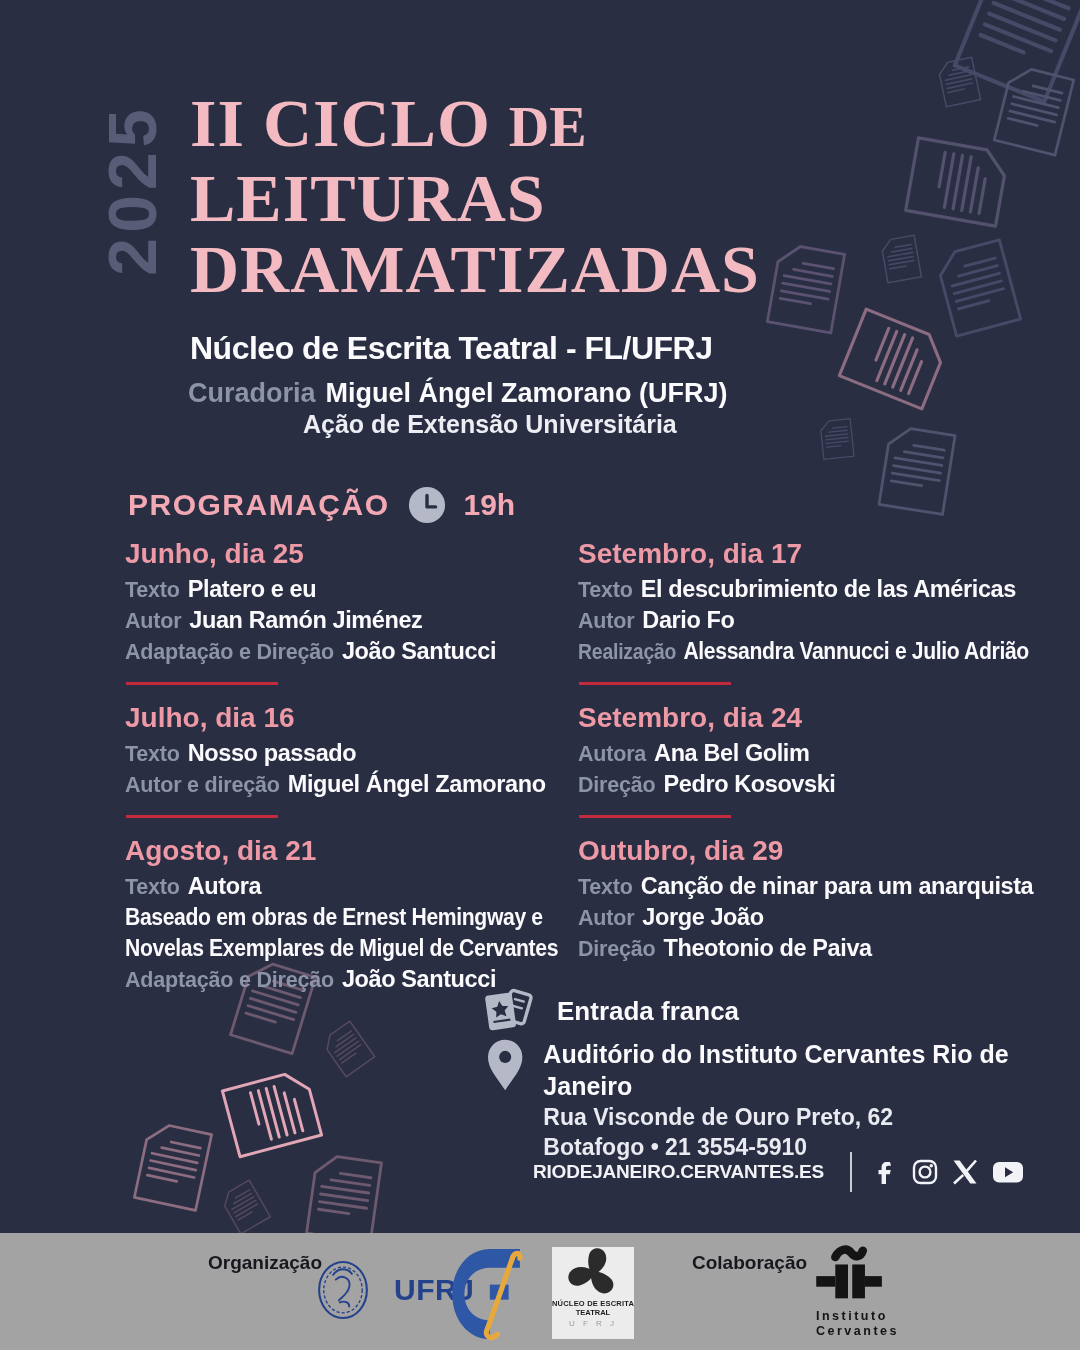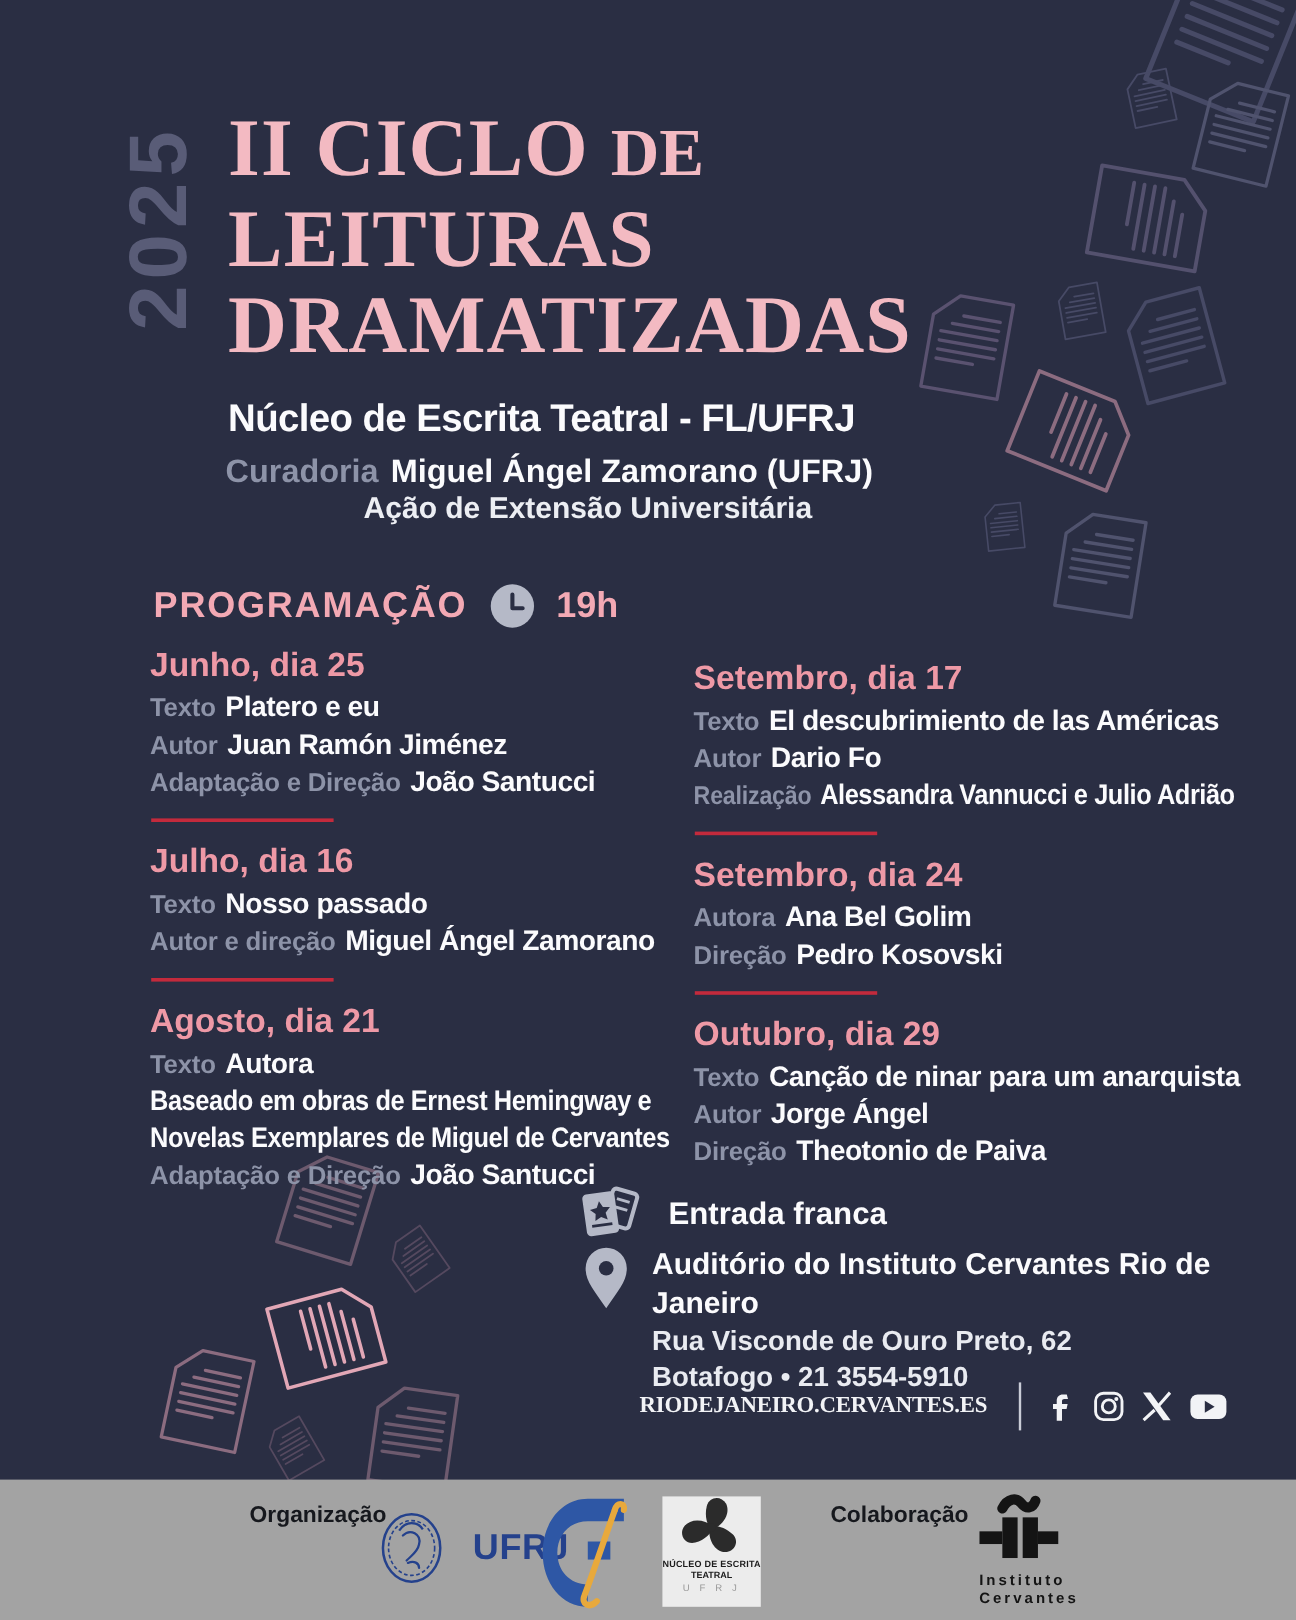--- a/index.html
+++ b/index.html
@@ -28,38 +28,38 @@
   .curator .val{color:#fbfbfd;}
   .extension{position:absolute;left:303px;top:410px;z-index:2;
     font-size:25px;font-weight:600;color:#eceef3;}
 
   
   .sched-head{position:absolute;left:128px;top:486px;z-index:2;display:flex;align-items:center;gap:18px;}
   .sched-head .ph{font-size:30px;font-weight:700;letter-spacing:1.5px;color:#f3a9b4;}
   .sched-head .time{font-size:30px;font-weight:700;color:#f3a9b4;}
   .prog-col{position:absolute;top:538px;z-index:2;}
   .col-left{left:125px;width:450px;}
-  .col-right{left:578px;width:480px;margin-top:11px;}
+  .col-right{left:578px;width:480px;}
   .month{font-size:28px;line-height:32px;font-weight:700;color:#ee99a6;margin-bottom:4px;}
   .pline{font-size:24px;line-height:30px;white-space:nowrap;}
   .pline.compress{transform:scaleX(0.9);transform-origin:left center;}
   .plabel{font-size:21.5px;font-weight:600;color:#8d93a8;letter-spacing:-0.2px;}
   .plabel:not(:empty){margin-right:8px;}
   .pvalue{font-size:23.5px;font-weight:700;color:#fbfbfd;letter-spacing:-0.4px;}
   .divider{width:152px;height:3px;background:#c32a3c;margin:15px 0 17px 1px;}
 
   
   .free-entry{position:absolute;left:483px;top:986px;z-index:2;display:flex;align-items:center;gap:22px;}
   .free-entry .txt{font-size:26px;font-weight:700;color:#fbfbfd;}
   .location{position:absolute;left:487px;top:1038px;z-index:2;display:flex;gap:20px;}
   .loc-txt .name{font-size:25px;font-weight:700;color:#fbfbfd;line-height:32px;}
   .loc-txt .row{font-size:23px;font-weight:600;color:#e9ebf1;line-height:30px;}
 
   
-  .webrow{position:absolute;left:533px;top:1152px;z-index:2;display:flex;align-items:center;font-family:Liberation Serif, serif;}
+  .webrow{position:absolute;left:533px;top:1152px;z-index:2;display:flex;align-items:center;}
   .website{font-size:19px;font-weight:700;letter-spacing:-0.2px;color:#f2f3f6;}
   .vsep{width:2px;height:40px;background:#c9ccd6;margin:0 22px 0 26px;}
   .social{display:flex;align-items:center;gap:14px;}
 
   
   .partners{position:absolute;left:0;top:1233px;width:1080px;height:117px;background:#a3a3a3;z-index:3;}
   .plabel-bar{position:absolute;font-size:19px;font-weight:700;color:#16181d;}
   .org-label{left:208px;top:19px;}
   .colab-label{left:692px;top:19px;}
   .ufrj-logo{position:absolute;left:316px;top:24px;display:flex;align-items:center;gap:24px;}
@@ -169,21 +169,21 @@
     <div class="entry">
       <div class="month">Setembro, dia 24</div>
       <div class="pline"><span class="plabel">Autora</span><span class="pvalue">Ana Bel Golim</span></div>
       <div class="pline"><span class="plabel">Direção</span><span class="pvalue">Pedro Kosovski</span></div>
     </div>
     <div class="divider"></div>
 
     <div class="entry">
       <div class="month">Outubro, dia 29</div>
       <div class="pline"><span class="plabel">Texto</span><span class="pvalue">Canção de ninar para um anarquista</span></div>
-      <div class="pline"><span class="plabel">Autor</span><span class="pvalue">Jorge Ángel</span></div>
+      <div class="pline"><span class="plabel">Autor</span><span class="pvalue">Jorge João</span></div>
       <div class="pline"><span class="plabel">Direção</span><span class="pvalue">Theotonio de Paiva</span></div>
     </div>
   </div>
 
   <div class="free-entry">
     <svg width="52" height="50" viewBox="0 0 52 50">
       <g transform="translate(34,21) rotate(16)">
         <rect x="-10" y="-15" width="21" height="30" rx="3" fill="none" stroke="#b5b9c7" stroke-width="3.4"></rect>
         <line x1="-5" y1="-7" x2="6" y2="-7" stroke="#b5b9c7" stroke-width="2.4"></line>
         <line x1="-5" y1="0" x2="6" y2="0" stroke="#b5b9c7" stroke-width="2.4"></line>

